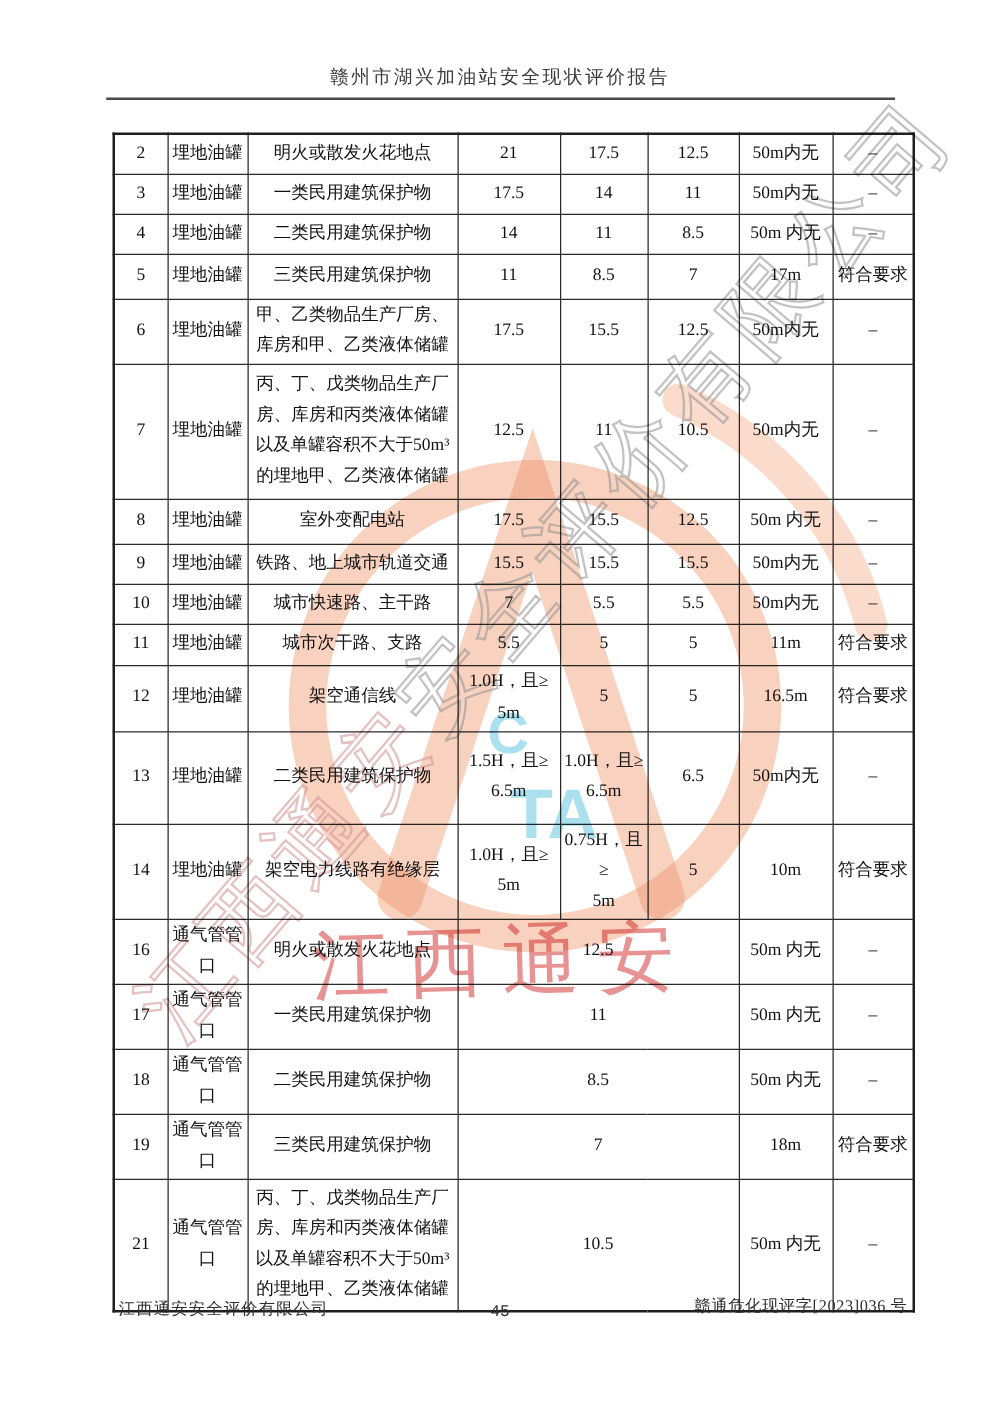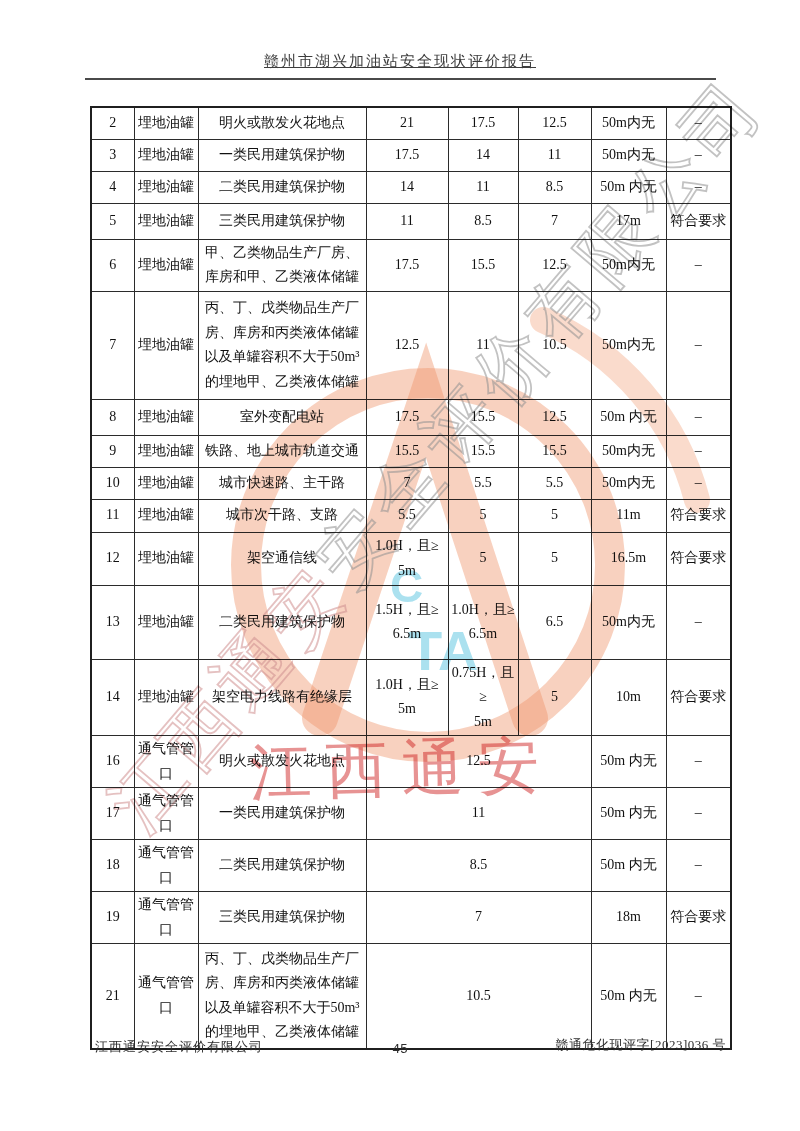--- a/index.html
+++ b/index.html
@@ -3,21 +3,21 @@
 <meta charset="utf-8">
 <style>
   html,body{margin:0;padding:0;}
   body{
     width:800px;height:1131px;position:relative;background:#ffffff;
     font-family:"Liberation Serif","DejaVu Serif",serif;color:#1a1a1a;
     overflow:hidden;
   }
   .page-title{
     position:absolute;top:52px;left:0;right:0;text-align:center;
-    font-size:15px;letter-spacing:2px;color:#3d3d3d;text-decoration:underline;
+    font-size:15px;letter-spacing:2px;color:#3d3d3d;
   }
   .title-rule{
     position:absolute;top:78px;left:85px;width:631px;height:2px;background:#4a4a4a;
   }
   table.main{
     position:absolute;left:90px;top:106px;width:640px;
     border-collapse:collapse;table-layout:fixed;
     font-size:14px;line-height:1.75;color:#111;
     border:2px solid #1f1f1f;
   }

